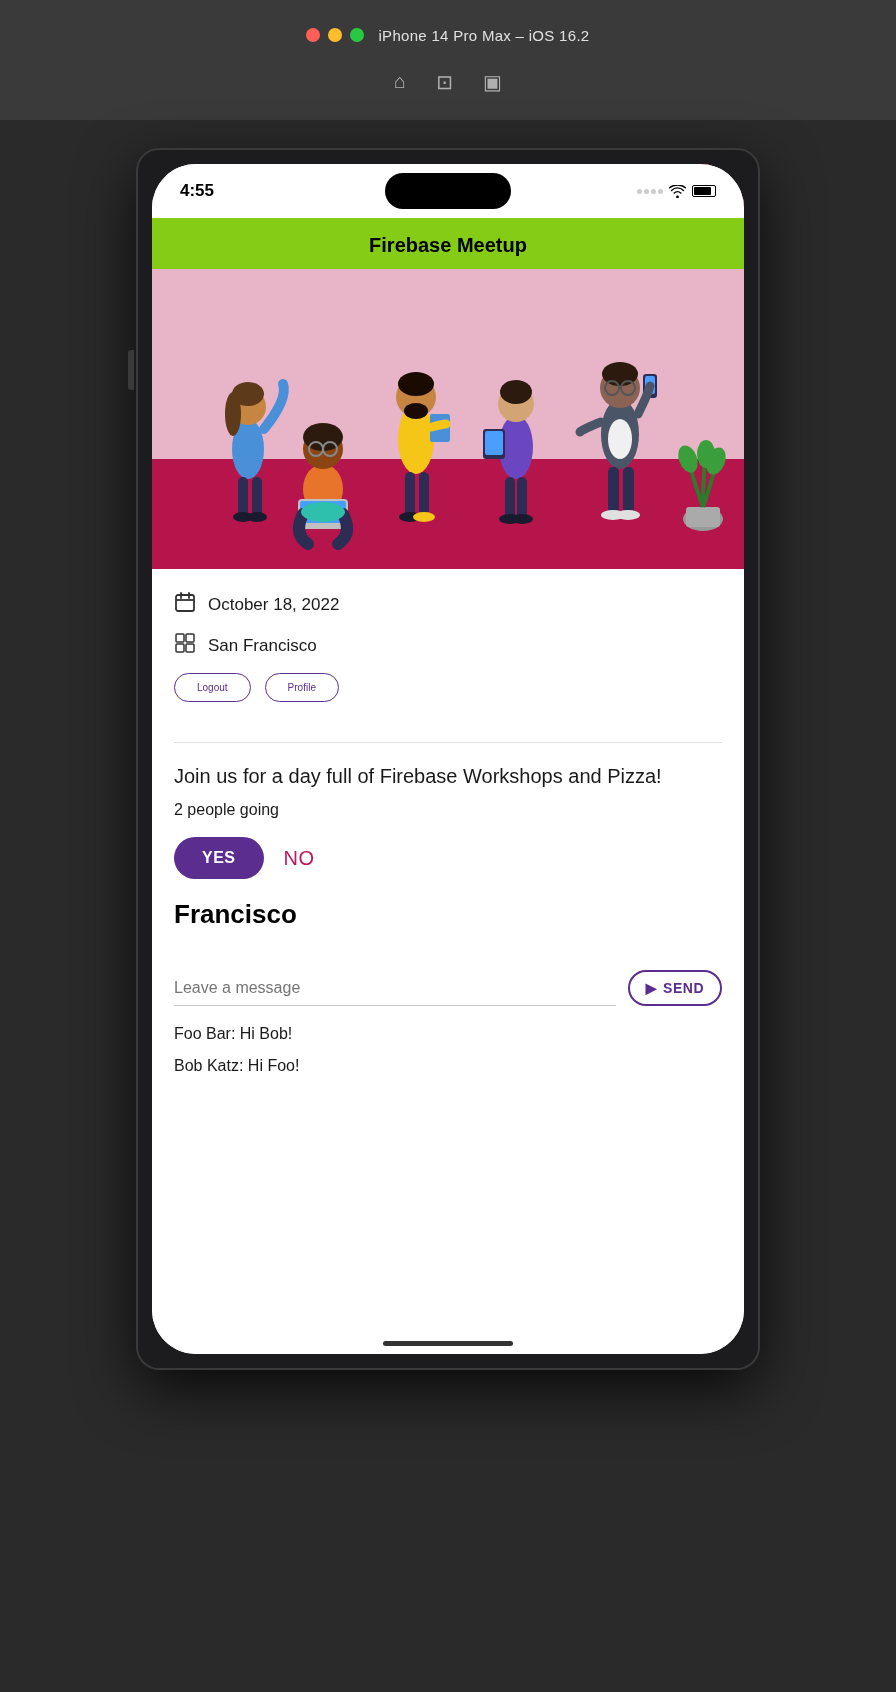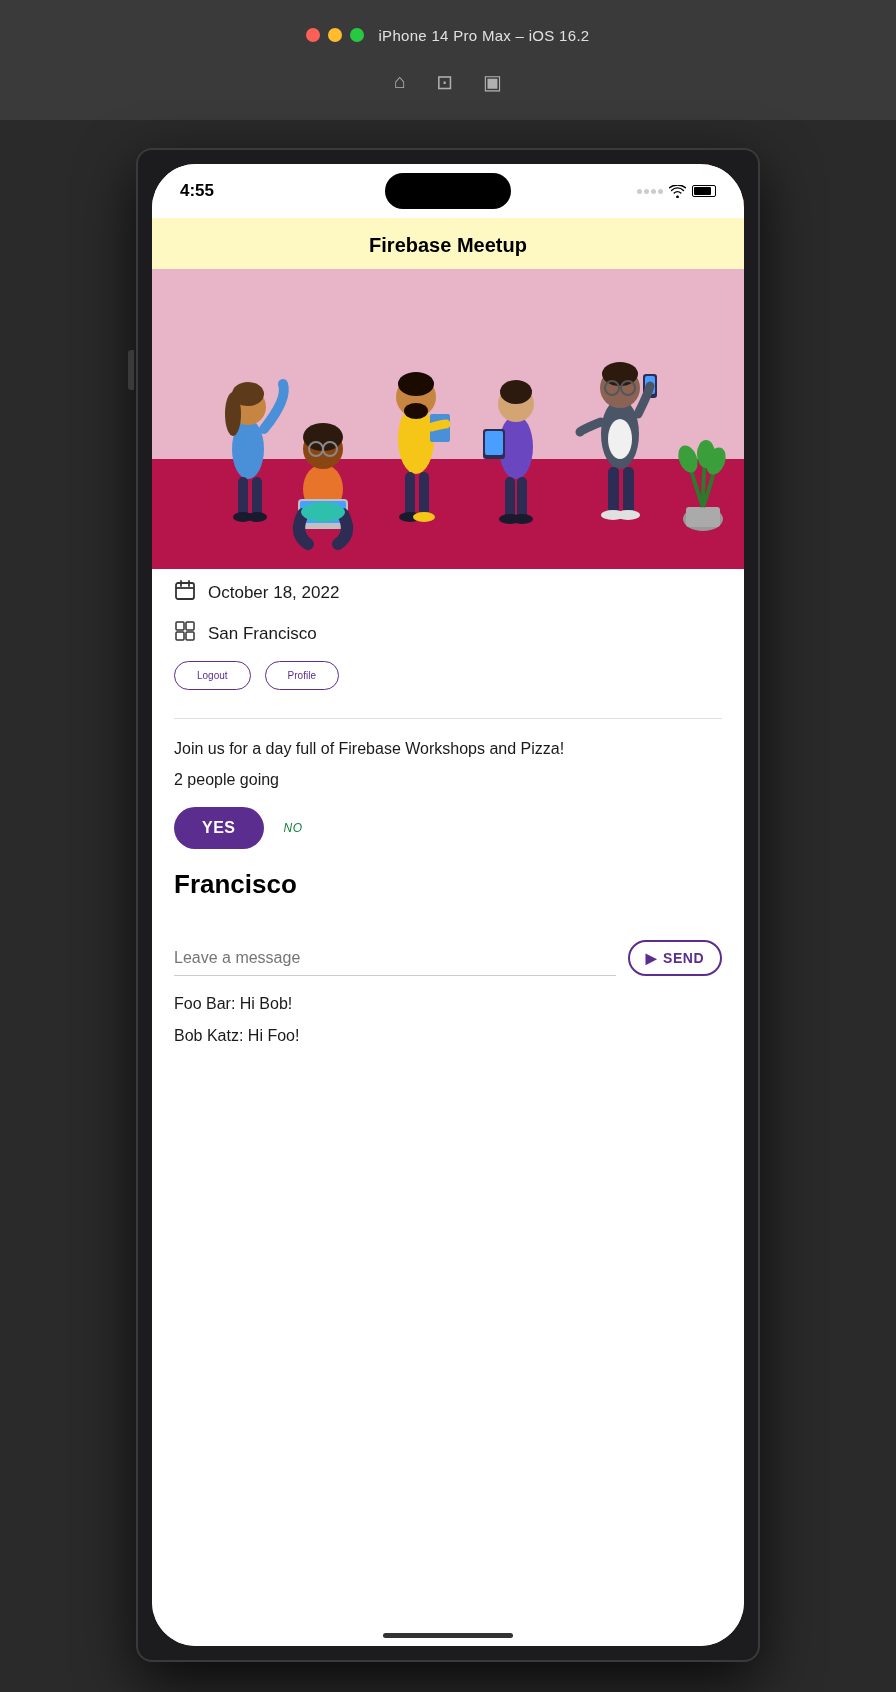--- a/index.html
+++ b/index.html
@@ -64,23 +64,23 @@
     }
 
     .sim-toolbar-icon {
       color: #b0b0b0;
       font-size: 20px;
     }
 
     
     .phone-frame {
       width: 620px;
-      height: 1510px;
+      height: 1218px;
       background: #1c1c1e;
-      border-radius: 14px;
+      border-radius: 21px;
       padding: 14px;
       box-shadow: 0 0 0 2px #3a3a3a, 0 20px 60px rgba(0,0,0,0.8);
       position: relative;
       margin-top: 30px;
     }
 
     
     .phone-frame::before {
       content: '';
       position: absolute;
@@ -176,21 +176,21 @@
     
     .app-content {
       height: calc(100% - 54px);
       overflow-y: auto;
       background: white;
     }
 
     .app-header {
       padding: 16px 20px 12px;
       text-align: center;
-      background: #fef9c3;
+      background: #84cc16;
     }
 
     .app-title {
       font-size: 20px;
       font-weight: 700;
       color: #000;
     }
 
     
     .hero-image {
@@ -215,21 +215,21 @@
       position: absolute;
       bottom: 0;
       left: 50%;
       transform: translateX(-50%);
       width: 100%;
       height: 100%;
     }
 
     
     .event-details {
-      padding: 10px 22px;
+      padding: 22px 22px;
       background: white;
     }
 
     .detail-row {
       display: flex;
       align-items: center;
       gap: 12px;
       margin-bottom: 14px;
     }
 
@@ -272,21 +272,21 @@
     }
 
     .section-title {
       font-size: 26px;
       font-weight: 700;
       color: #000;
       margin-bottom: 12px;
     }
 
     .section-desc {
-      font-size: 16px;
+      font-size: 20px;
       color: #1a1a1a;
       line-height: 1.5;
       margin-bottom: 10px;
     }
 
     .attendees-text {
       font-size: 16px;
       color: #1a1a1a;
       margin-bottom: 18px;
     }
@@ -305,27 +305,26 @@
       padding: 12px 28px;
       border-radius: 24px;
       font-size: 16px;
       font-weight: 700;
       cursor: pointer;
       letter-spacing: 0.5px;
     }
 
     .btn-no {
       background: transparent;
-      color: #15803d;
+      color: #be185d;
       border: none;
-      font-size: 12px;
+      font-size: 20px;
       font-weight: 500;
       cursor: pointer;
       letter-spacing: 0.5px;
-      font-style: italic;
     }
 
     
     .discussion-title {
       font-size: 26px;
       font-weight: 700;
       color: #000;
       margin-bottom: 16px;
     }
 

